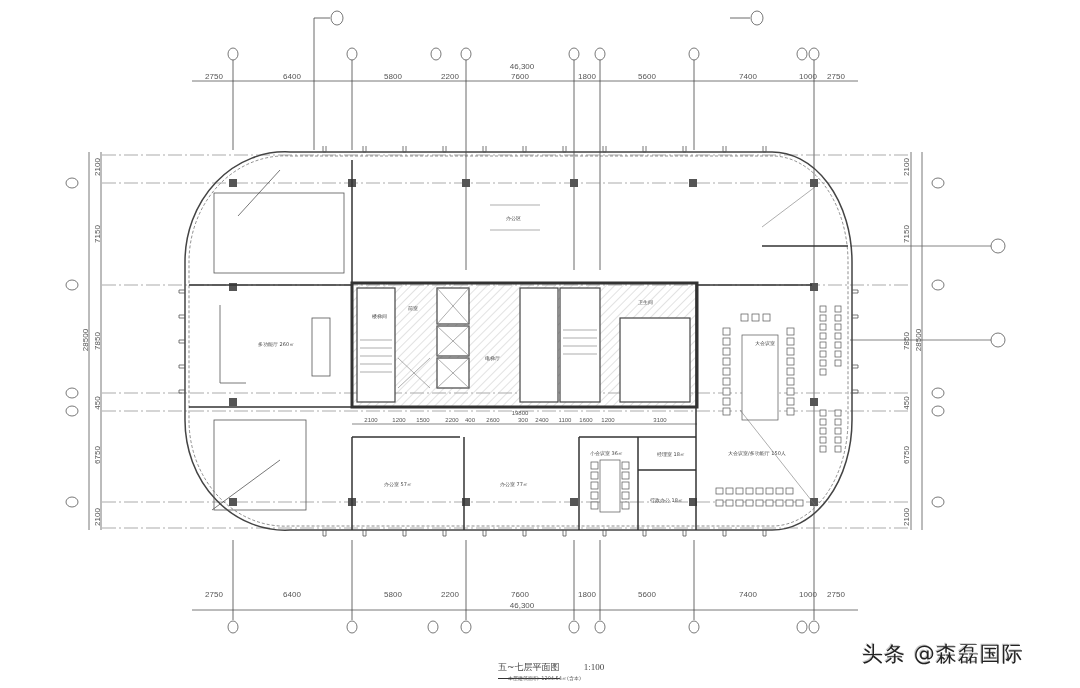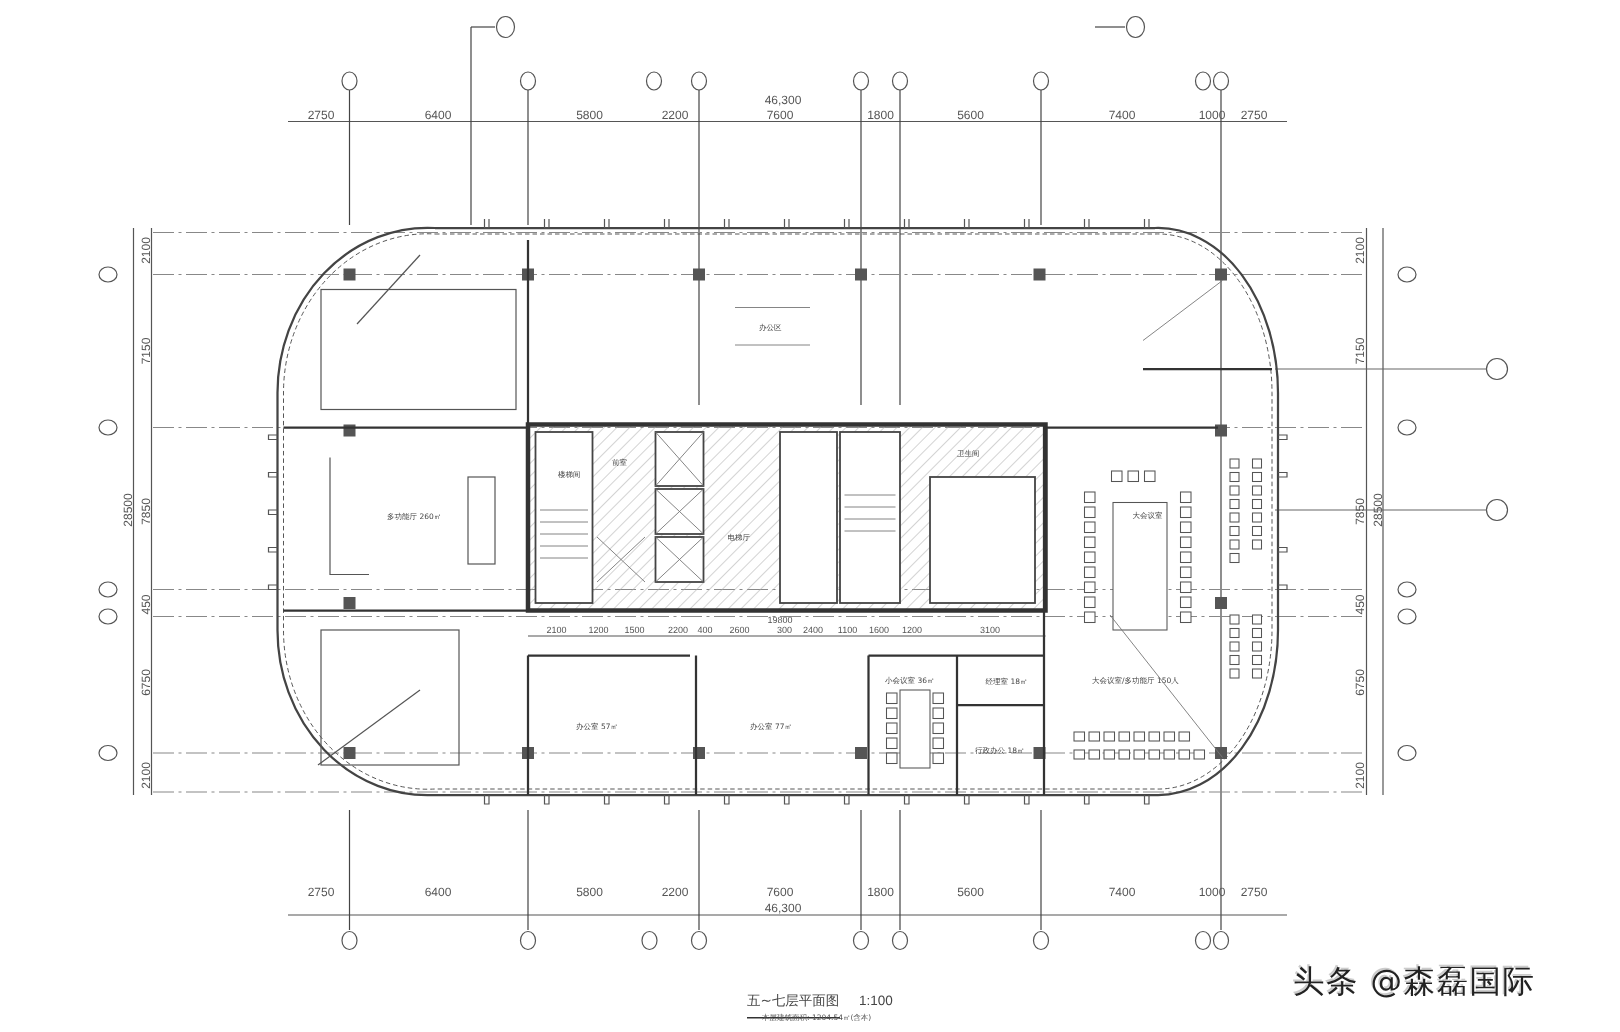--- a/index.html
+++ b/index.html
@@ -2,21 +2,21 @@
 <html><head>
 <meta charset="utf-8">
 <style>
   html, body { margin:0; padding:0; background:#ffffff; }
   body { width:1080px; height:688px; overflow:hidden; position:relative; font-family:"DejaVu Sans", sans-serif; }
   #plan { position:absolute; left:0; top:0; }
   .dim { font-family:"Liberation Sans", sans-serif; font-size:8px; fill:#555; }
   .room-lbl { font-family:"DejaVu Sans", sans-serif; font-size:5px; fill:#444; }
   .title-wrap { position:absolute; left:498px; top:655px; font-family:"DejaVu Sans", sans-serif; color:#444; }
   .title-main { font-size:9px; border-bottom:1.5px solid #333; display:inline-block; padding-bottom:4px; }
-  .title-scale { font-size:9px; margin-left:8px; font-family:Liberation Sans, sans-serif; }
+  .title-scale { font-size:9px; margin-left:19px; font-family:Liberation Serif, serif; }
   .title-sub { position:absolute; left:508px; top:675px; font-size:5px; color:#555; font-family:"DejaVu Sans", sans-serif; }
   .watermark { position:absolute; left:862px; top:640px; font-size:21px; color:#222; font-family:"DejaVu Sans", sans-serif; letter-spacing:1px; text-shadow:1px 1px 0 #fff, -1px -1px 0 #ccc; }
 </style>
 </head>
 <body>
 
 <svg id="plan" width="1080" height="688" viewBox="0 0 1080 688">
   <defs>
     <pattern id="hatch" patternUnits="userSpaceOnUse" width="6" height="6" patternTransform="rotate(45)">
       <line x1="0" y1="0" x2="0" y2="6" stroke="#aaa" stroke-width="0.7"></line>

